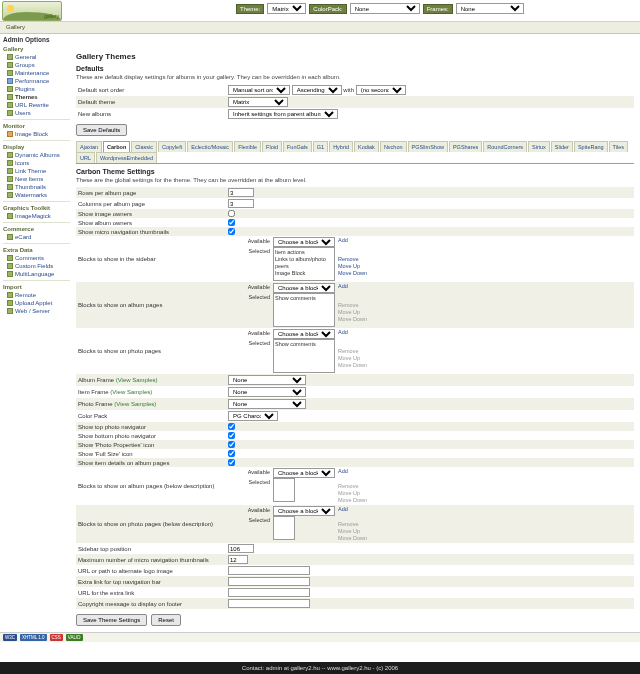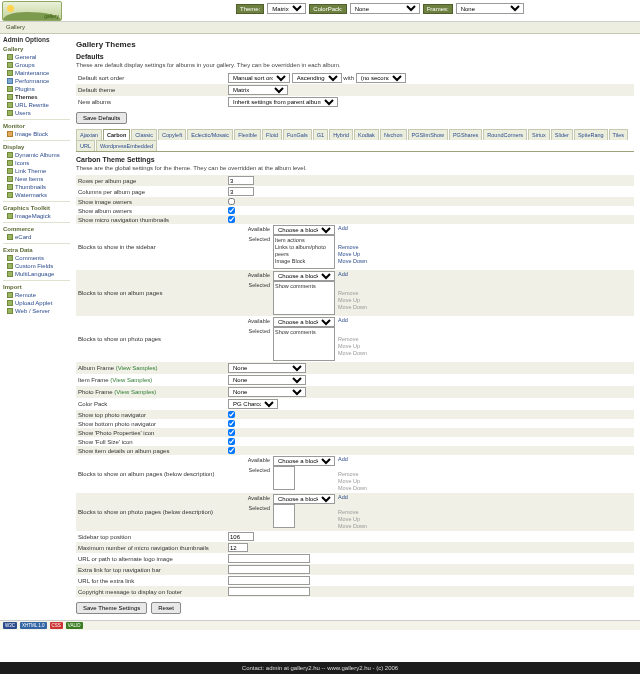--- a/index.html
+++ b/index.html
@@ -31,21 +31,21 @@
   .sidebar { width:72px; padding:2px 2px 2px 3px; }
   .sidebar h4 { margin:3px 0 1px 0; font-size:6px; color:#5c6a35; font-weight:bold; }
   .sidebar .grp { border-bottom:1px solid #dfe2ce; padding-bottom:2px; }
   .sb-item { display:flex; align-items:center; gap:2px; padding:0 0 0 4px; height:8px; }
   .sb-item .ic { width:6px; height:6px; background:#9bb45f; border:1px solid #6f8a3c; flex:none; }
   .sb-item .ic.blue { background:#7fa8d0; border-color:#4a7aa8; }
   .sb-item .ic.orange { background:#e0a95c; border-color:#b07c2c; }
   .sb-item a { color:#2b4b8d; text-decoration:none; font-size:6px; white-space:nowrap; }
   
   .content { flex:1; padding:2px 6px 2px 4px; }
-  .page-title { font-size:8px; font-weight:bold; color:#222; margin:4px 0 3px 0; }
+  .page-title { font-size:8px; font-weight:bold; color:#222; margin:16px 0 3px 0; }
   .sec-title { font-size:7px; font-weight:bold; color:#222; margin:4px 0 2px 0; }
   .desc { font-size:6px; color:#444; margin:0 0 4px 0; }
   table.form { border-collapse:collapse; width:100%; }
   table.form td { padding:1px 2px; font-size:6px; vertical-align:middle; }
   table.form tr.alt td { background:#f0f0e6; }
   .lblcell { width:150px; color:#333; }
   input[type=text] { font-size:6px; height:9px; padding:0 1px; border:1px solid #9a9a9a; background:#fff; }
   select { font-size:6px; height:10px; padding:0; border:1px solid #9a9a9a; background:#fff; }
   input[type=checkbox] { width:7px; height:7px; margin:0; vertical-align:middle; }
   .btn { font-size:6px; padding:1px 4px; border:1px solid #888; background:#e8e8e8;

